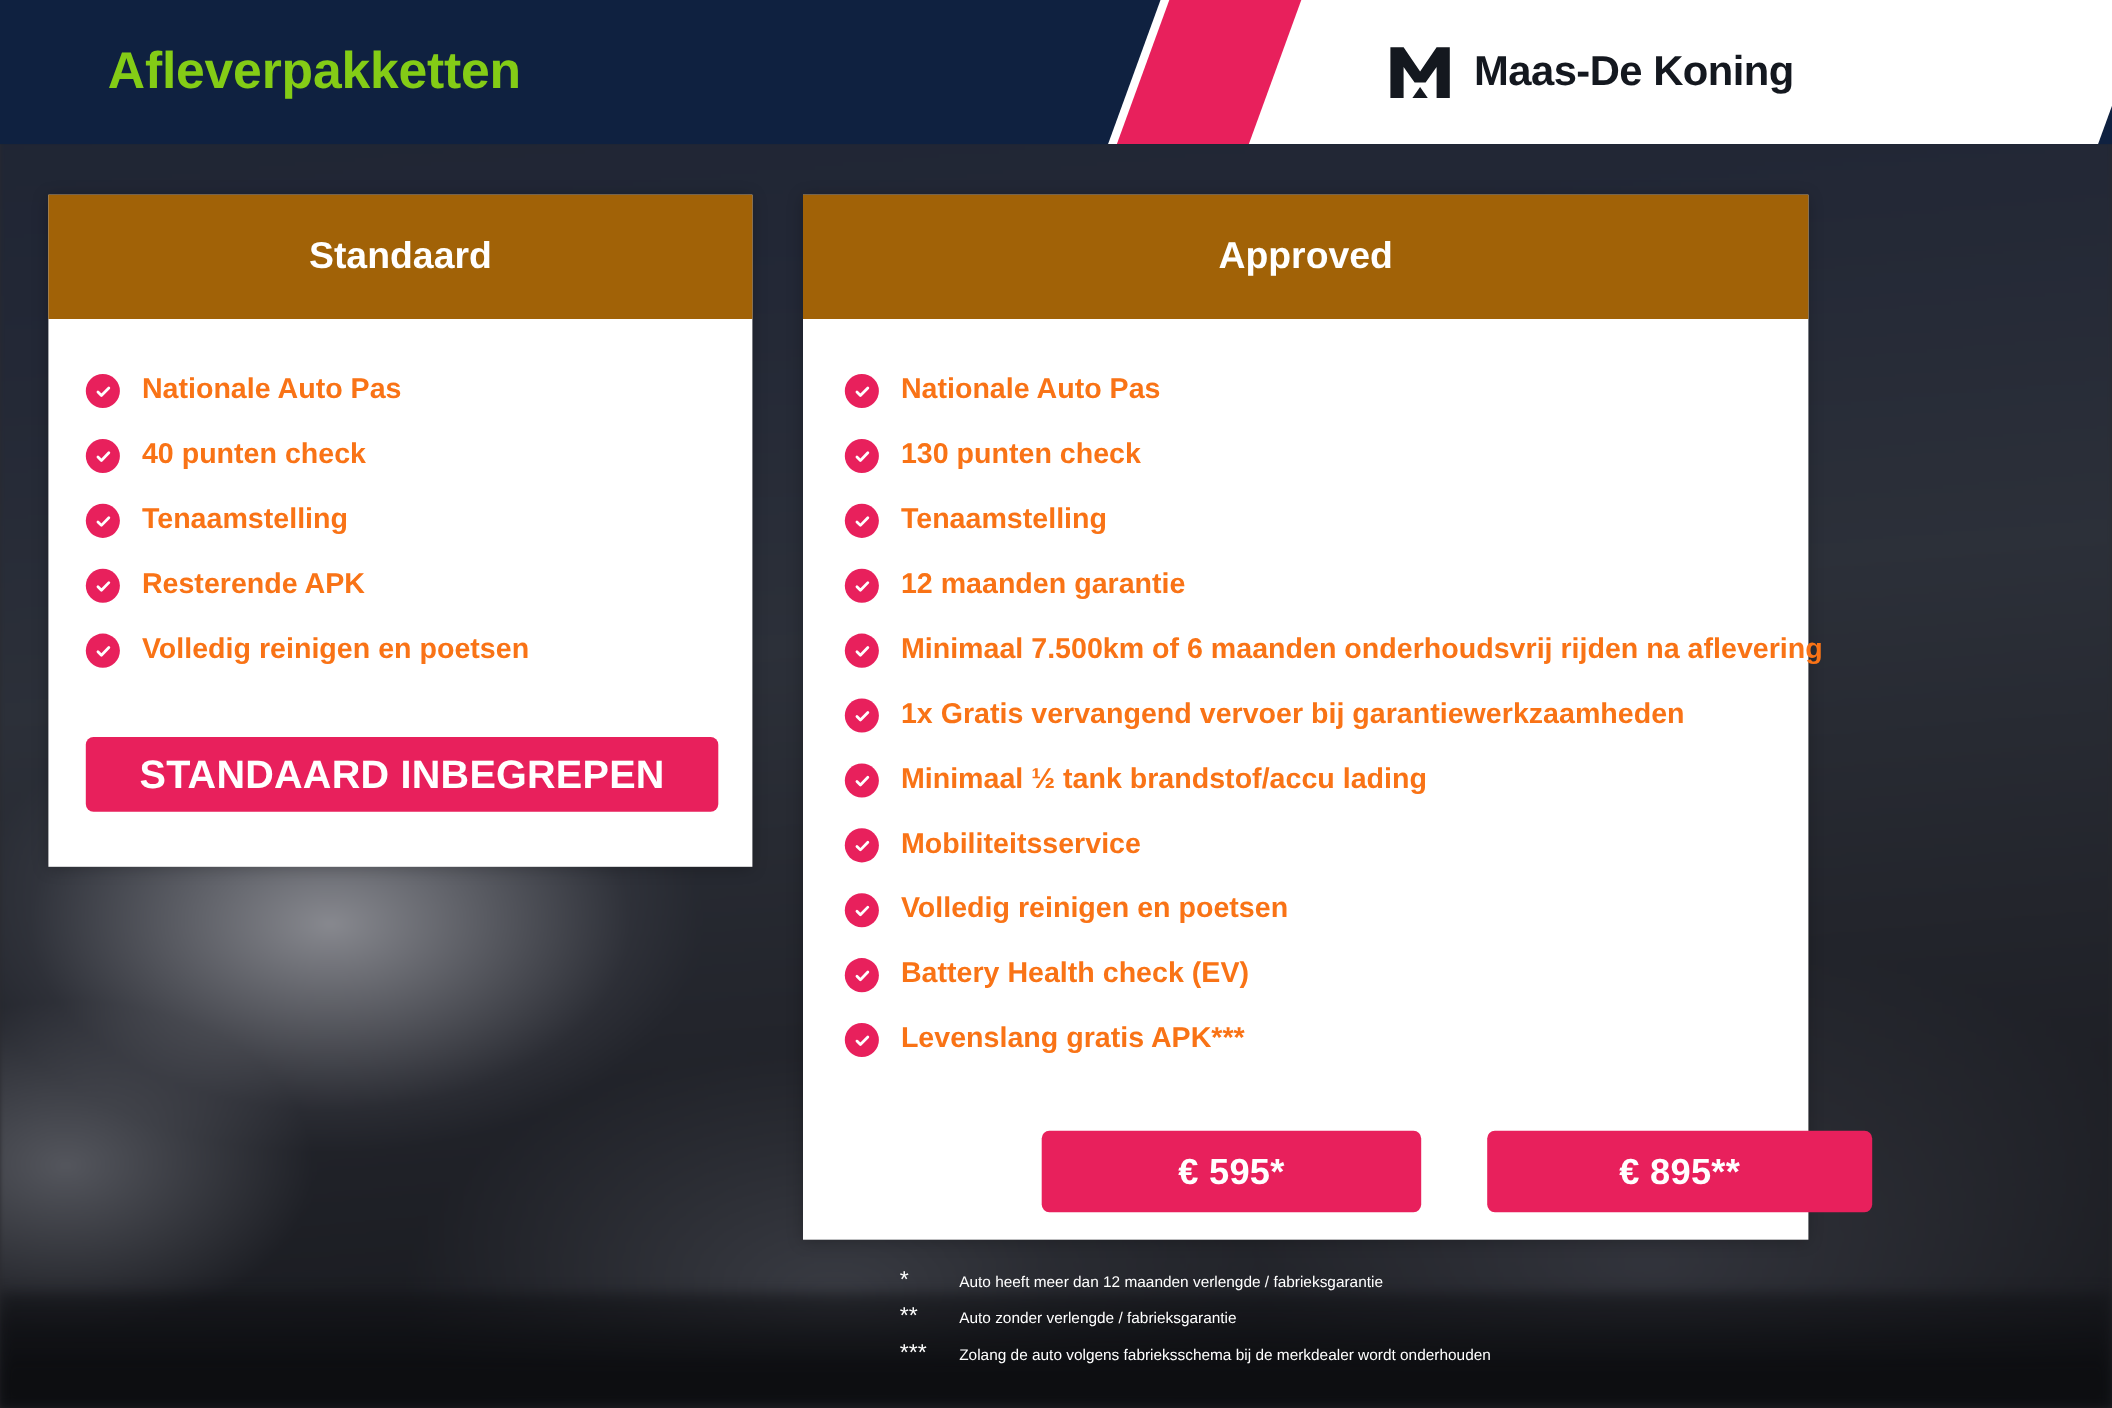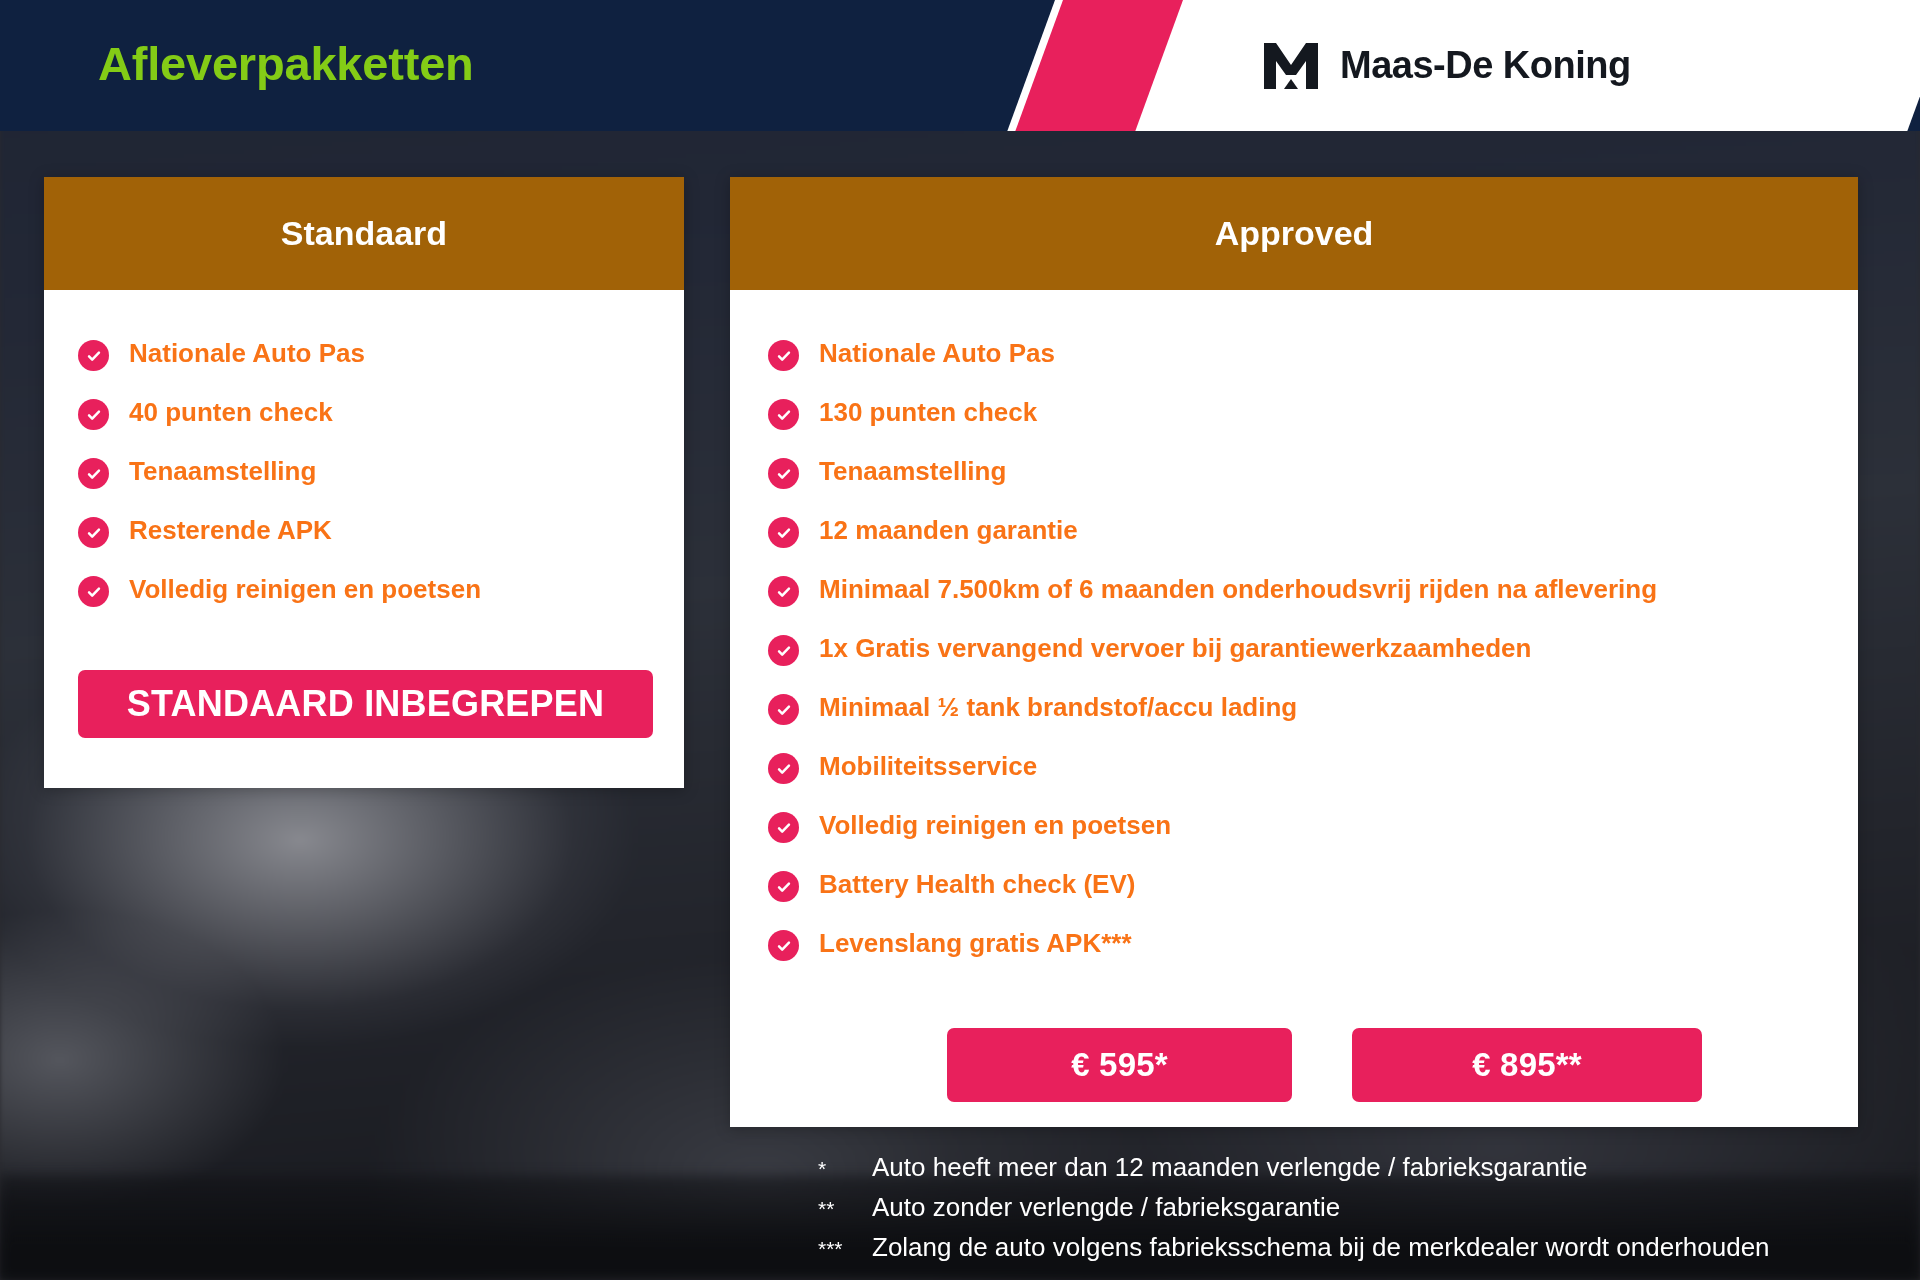--- a/index.html
+++ b/index.html
@@ -101,21 +101,21 @@
   }
   .card-head-title {
     font-size: 34px;
     font-weight: bold;
     color: #ffffff;
   }
 
   .card-standaard { left: 44px; top: 177px; width: 640px; height: 611px; }
   .card-standaard .card-head { height: 113px; }
 
-  .card-approved { left: 730px; top: 177px; width: 1128px; height: 950px; }
+  .card-approved { left: 730px; top: 177px; width: 914px; height: 950px; }
   .card-approved .card-head { height: 113px; }
 
   
   .feature-list {
     list-style: none;
     padding: 0;
   }
   .feature {
     display: flex;
     align-items: flex-start;
@@ -199,21 +199,21 @@
     margin-bottom: 9px;
   }
   .footnote-mark {
     width: 44px;
     flex: 0 0 auto;
     font-size: 21px;
     color: #ffffff;
     font-weight: normal;
   }
   .footnote-text {
-    font-size: 26px;
+    font-size: 14px;
     color: #ffffff;
     font-weight: normal;
     white-space: nowrap;
   }
 </style>
 </head>
 <body>
 
 <div class="bg-photo"></div>
 <div class="bg-dark-band"></div>

